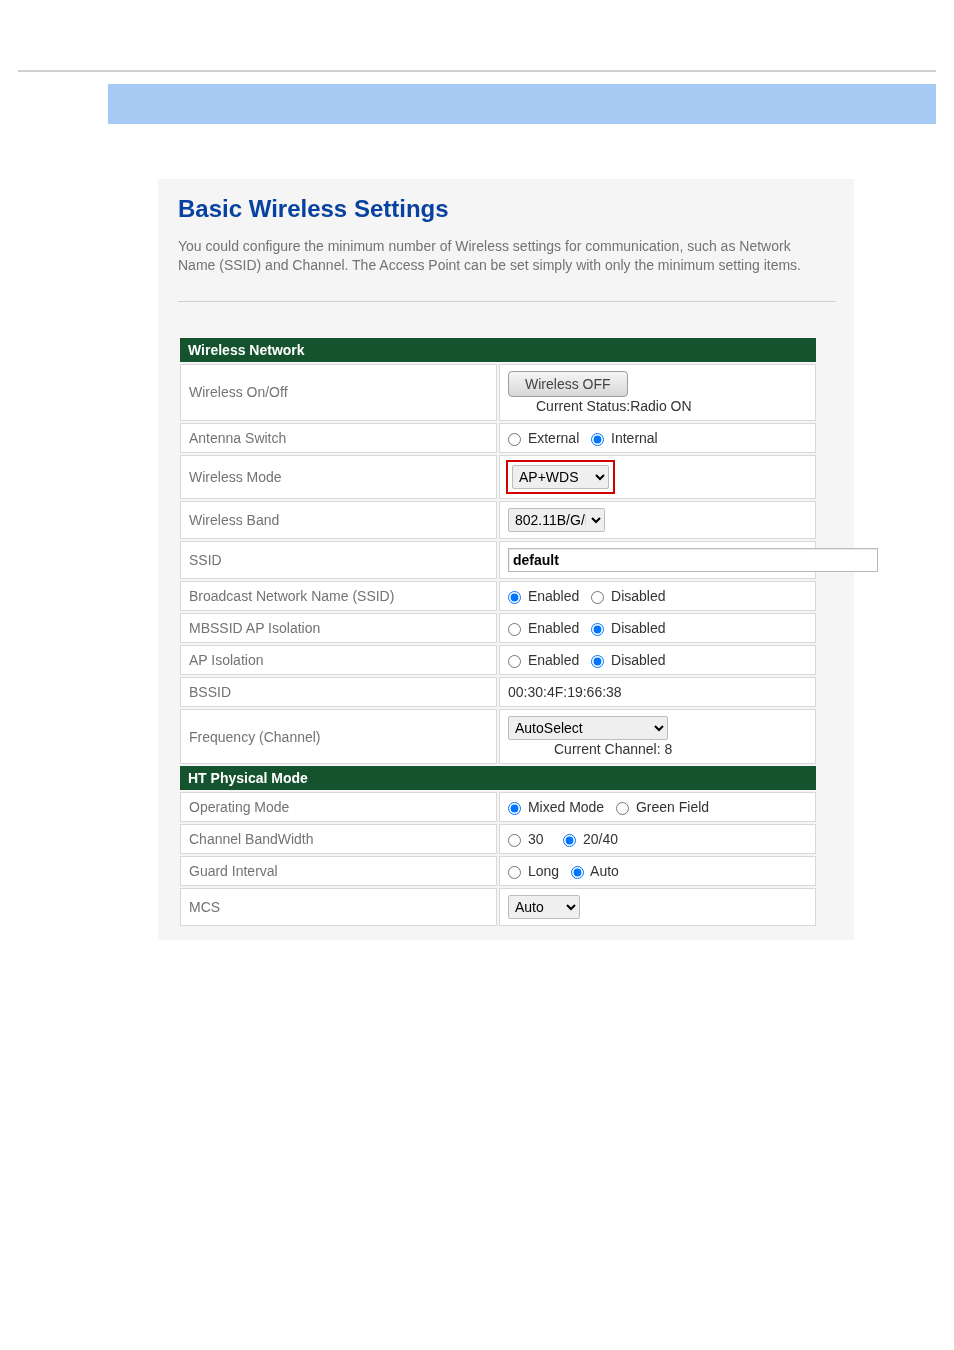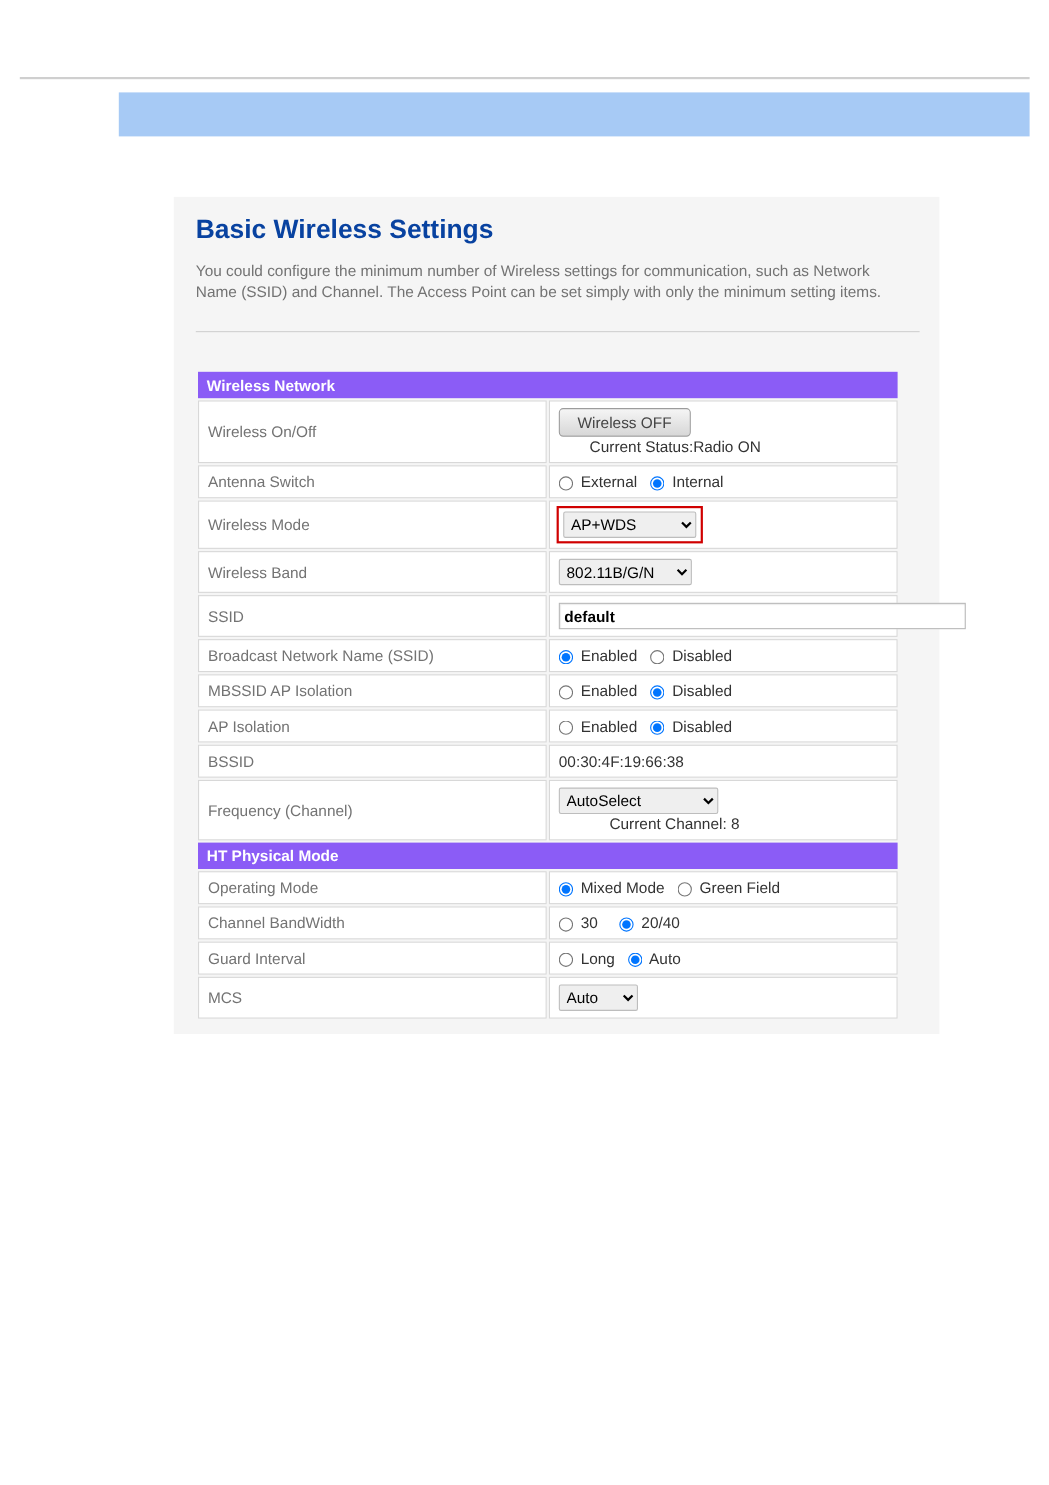--- a/index.html
+++ b/index.html
@@ -55,21 +55,21 @@
     width: 640px;
     table-layout: fixed;
   }
   table.settings td, table.settings th {
     text-align: left;
     font-weight: normal;
     font-size: 14px;
     vertical-align: middle;
   }
   tr.section-head td {
-    background: #8b5cf6;
+    background: #14532d;
     color: #ffffff;
     font-weight: bold;
     padding: 4px 8px;
     font-size: 14px;
   }
   tr.row td {
     background: #ffffff;
     border: 1px solid #d8d8d8;
     padding: 6px 8px;
     color: #6a6a6a;
@@ -93,22 +93,22 @@
     font-family: inherit;
     font-size: 14px;
   }
   select {
     height: 24px;
     background: #efefef;
     border: 1px solid #bdbdbd;
     border-radius: 2px;
     padding: 1px 2px;
   }
-  select.wide { width: 145px; }
-  select.med  { width: 121px; }
+  select.wide { width: 160px; }
+  select.med  { width: 97px; }
   select.sm   { width: 72px; }
   input[type="text"] {
     height: 20px;
     border: 1px solid #b8b8b8;
     padding: 1px 4px;
     width: 360px;
     box-shadow: inset 1px 1px 1px rgba(0,0,0,0.08);
     font-weight: bold;
   }
   .btn {

